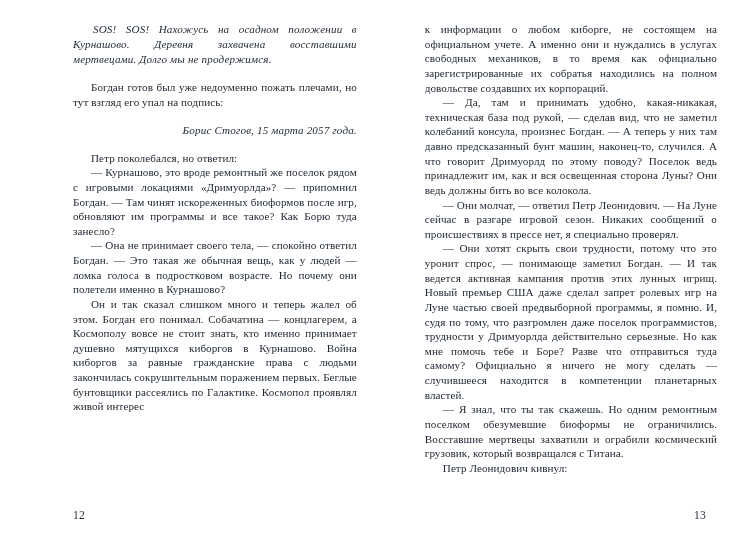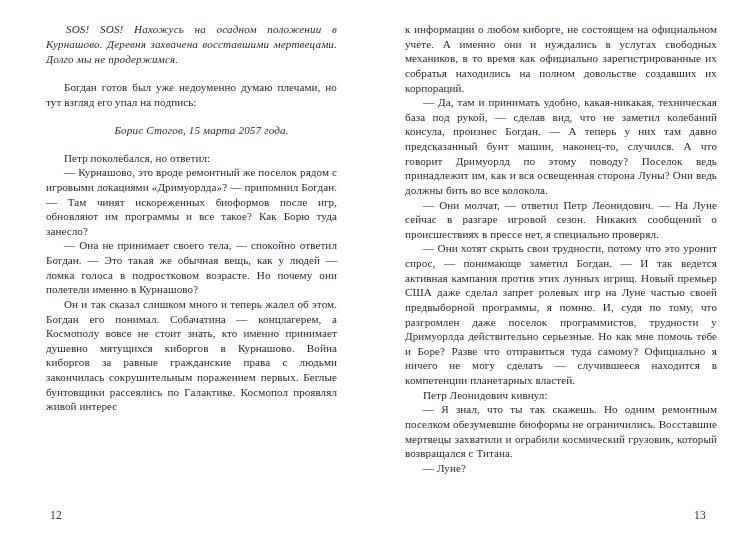--- a/index.html
+++ b/index.html
@@ -27,22 +27,23 @@
   .page {
     position: relative;
     box-sizing: border-box;
     height: 540px;
     width: 370px;
     padding-top: 22px;
     padding-bottom: 10px;
   }
 
   .page-left {
-    padding-left: 46px;
+    padding-left: 34px;
     padding-right: 33px;
+    margin-left: 39px;
   }
 
   .page-right {
     padding-left: 35px;
     padding-right: 23px;
   }
 
   .textblock {
     width: 100%;
     height: 455px;
@@ -71,35 +72,35 @@
     line-height: 15.1px;
     text-indent: 20px;
     letter-spacing: 0.15px;
   }
 
   p.signature {
     font-style: italic;
     font-size: 11.1px;
     line-height: 15.1px;
     text-indent: 20px;
-    text-align: center;
+    text-align: right;
     letter-spacing: 0.15px;
   }
   .gap-md { height: 13px; }
 
   .folio {
     position: absolute;
     bottom: 18px;
     font-size: 11.6px;
     line-height: 12px;
     color: #2a333d;
     letter-spacing: 0.2px;
   }
 
-  .folio-left  { left: 50px; }
+  .folio-left  { left: 34px; }
   .folio-right { right: 34px; }
 
   .gutter {
     position: absolute;
     top: 0;
     left: 370px;
     width: 1px;
     height: 540px;
     background: transparent;
   }
@@ -109,21 +110,21 @@
 
 <div class="spread">
 
   <div class="page page-left">
     <div class="textblock">
 
       <p class="epigraph">SOS! SOS! Нахожусь на осадном положении в Курнашово. Деревня захвачена восставшими мертвецами. Долго мы не продержимся.</p>
 
       <div class="gap-md"></div>
 
-      <p>Богдан готов был уже недоуменно думаю плечами, но тут взгляд его упал на подпись:</p>
+      <p>Богдан готов был уже недоуменно пожать плечами, но тут взгляд его упал на подпись:</p>
 
       <div class="gap-md"></div>
 
       <p class="signature">Борис Стогов, 15 марта 2057 года.</p>
 
       <div class="gap-md"></div>
 
 
       <p>Петр поколебался, но ответил:</p>
 
@@ -146,23 +147,23 @@
     <div class="textblock">
 
       <p class="noindent">к информации о любом киборге, не состоящем на официальном учете. А именно они и нуждались в услугах свободных механиков, в то время как официально зарегистрированные их собратья находились на полном довольстве создавших их корпораций.</p>
 
       <p>— Да, там и принимать удобно, какая-никакая, техническая база под рукой, — сделав вид, что не заметил колебаний консула, произнес Богдан. — А теперь у них там давно предсказанный бунт машин, наконец-то, случился. А что говорит Дримуорлд по этому поводу? Поселок ведь принадлежит им, как и вся освещенная сторона Луны? Они ведь должны бить во все колокола.</p>
 
       <p>— Они молчат, — ответил Петр Леонидович. — На Луне сейчас в разгаре игровой сезон. Никаких сообщений о происшествиях в прессе нет, я специально проверял.</p>
 
       <p>— Они хотят скрыть свои трудности, потому что это уронит спрос, — понимающе заметил Богдан. — И так ведется активная кампания против этих лунных игрищ. Новый премьер США даже сделал запрет ролевых игр на Луне частью своей предвыборной программы, я помню. И, судя по тому, что разгромлен даже поселок программистов, трудности у Дримуорлда действительно серьезные. Но как мне помочь тебе и Боре? Разве что отправиться туда самому? Официально я ничего не могу сделать — случившееся находится в компетенции планетарных властей.</p>
 
+      <p>— Я знал, что ты так скажешь. Но одним ремонтным поселком обезумевшие биоформы не ограничились. Восставшие мертвецы захватили и ограбили космический грузовик, который возвращался с Титана.</p>
+
       <p>Петр Леонидович кивнул:</p>
-
-      <p>— Я знал, что ты так скажешь. Но одним ремонтным поселком обезумевшие биоформы не ограничились. Восставшие мертвецы захватили и ограбили космический грузовик, который возвращался с Титана.</p>
 
       <p>— Луне?</p>
 
       <p>— Десять тонн холодных кораллов.</p>
 
     </div>
 
     <div class="folio folio-right">13</div>
   </div>
 

